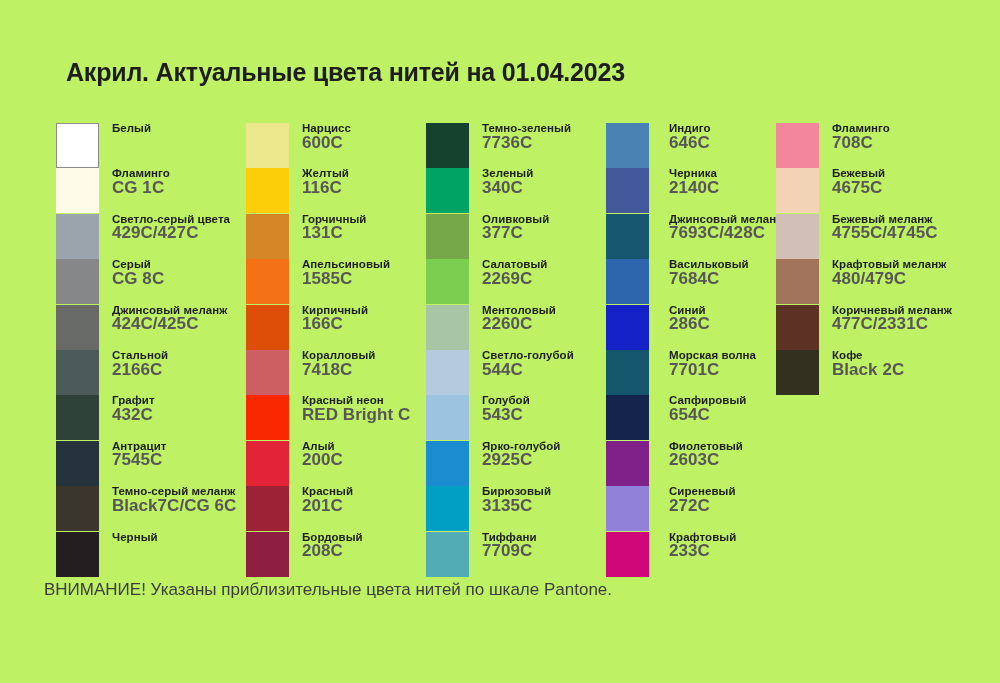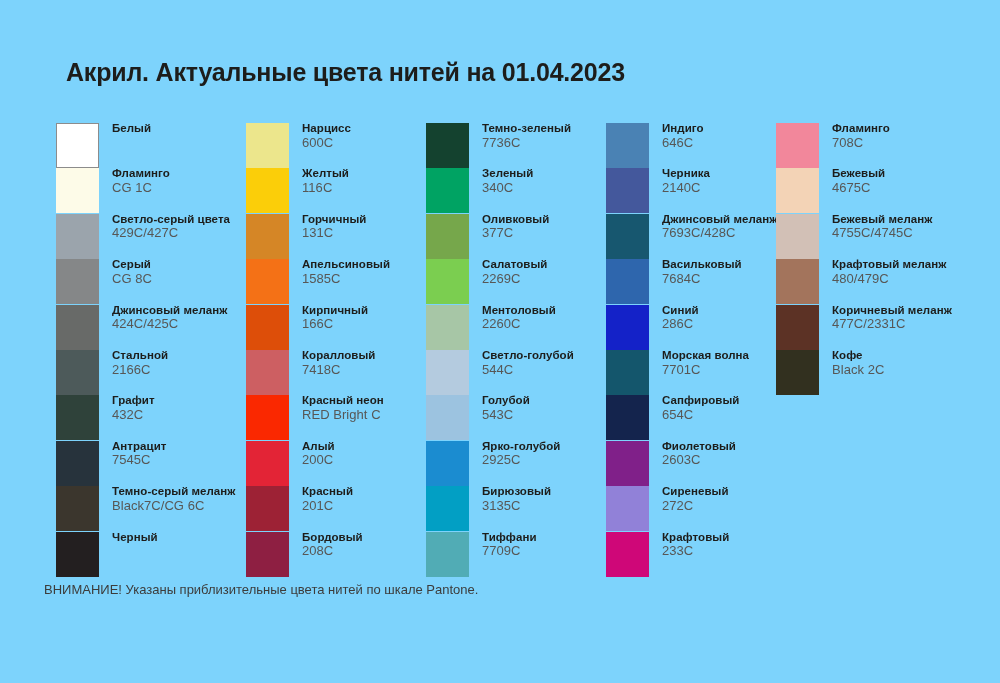--- a/index.html
+++ b/index.html
@@ -12,21 +12,21 @@
     width: 1000px;
     height: 683px;
     font-family: "Liberation Sans", "DejaVu Sans", sans-serif;
     color: #1d1d1b;
     position: relative;
     overflow: hidden;
   }
   .page {
     position: absolute;
     inset: 0;
-    background: #7dd3fc;
+    background: #bef264;
   }
   .title {
     position: absolute;
     left: 66px;
     top: 58px;
     font-size: 25px;
     font-weight: bold;
     letter-spacing: -0.2px;
     color: #1d1d1b;
     white-space: nowrap;
@@ -71,34 +71,34 @@
     width: 150px;
   }
   .name {
     font-size: 11.5px;
     font-weight: bold;
     line-height: 14.5px;
     color: #1d1d1b;
     letter-spacing: 0.05px;
   }
   .code {
-    font-size: 13px;
-    font-weight: normal;
+    font-size: 17px;
+    font-weight: bold;
     line-height: 14.5px;
     color: #575756;
     letter-spacing: 0.05px;
   }
   .col-4 .labels { width: 175px; }
-  .col-3 .labels { width: 140px; }
+  .col-3 .labels { width: 140px; margin-left: 7px; }
 
   .footer {
     position: absolute;
     left: 44px;
     top: 580px;
-    font-size: 13px;
+    font-size: 17px;
     line-height: 20px;
     color: #3c3c3b;
   }
   .footer div { white-space: nowrap; }
 </style>
 </head>
 <body>
 
 <div class="page">
 

